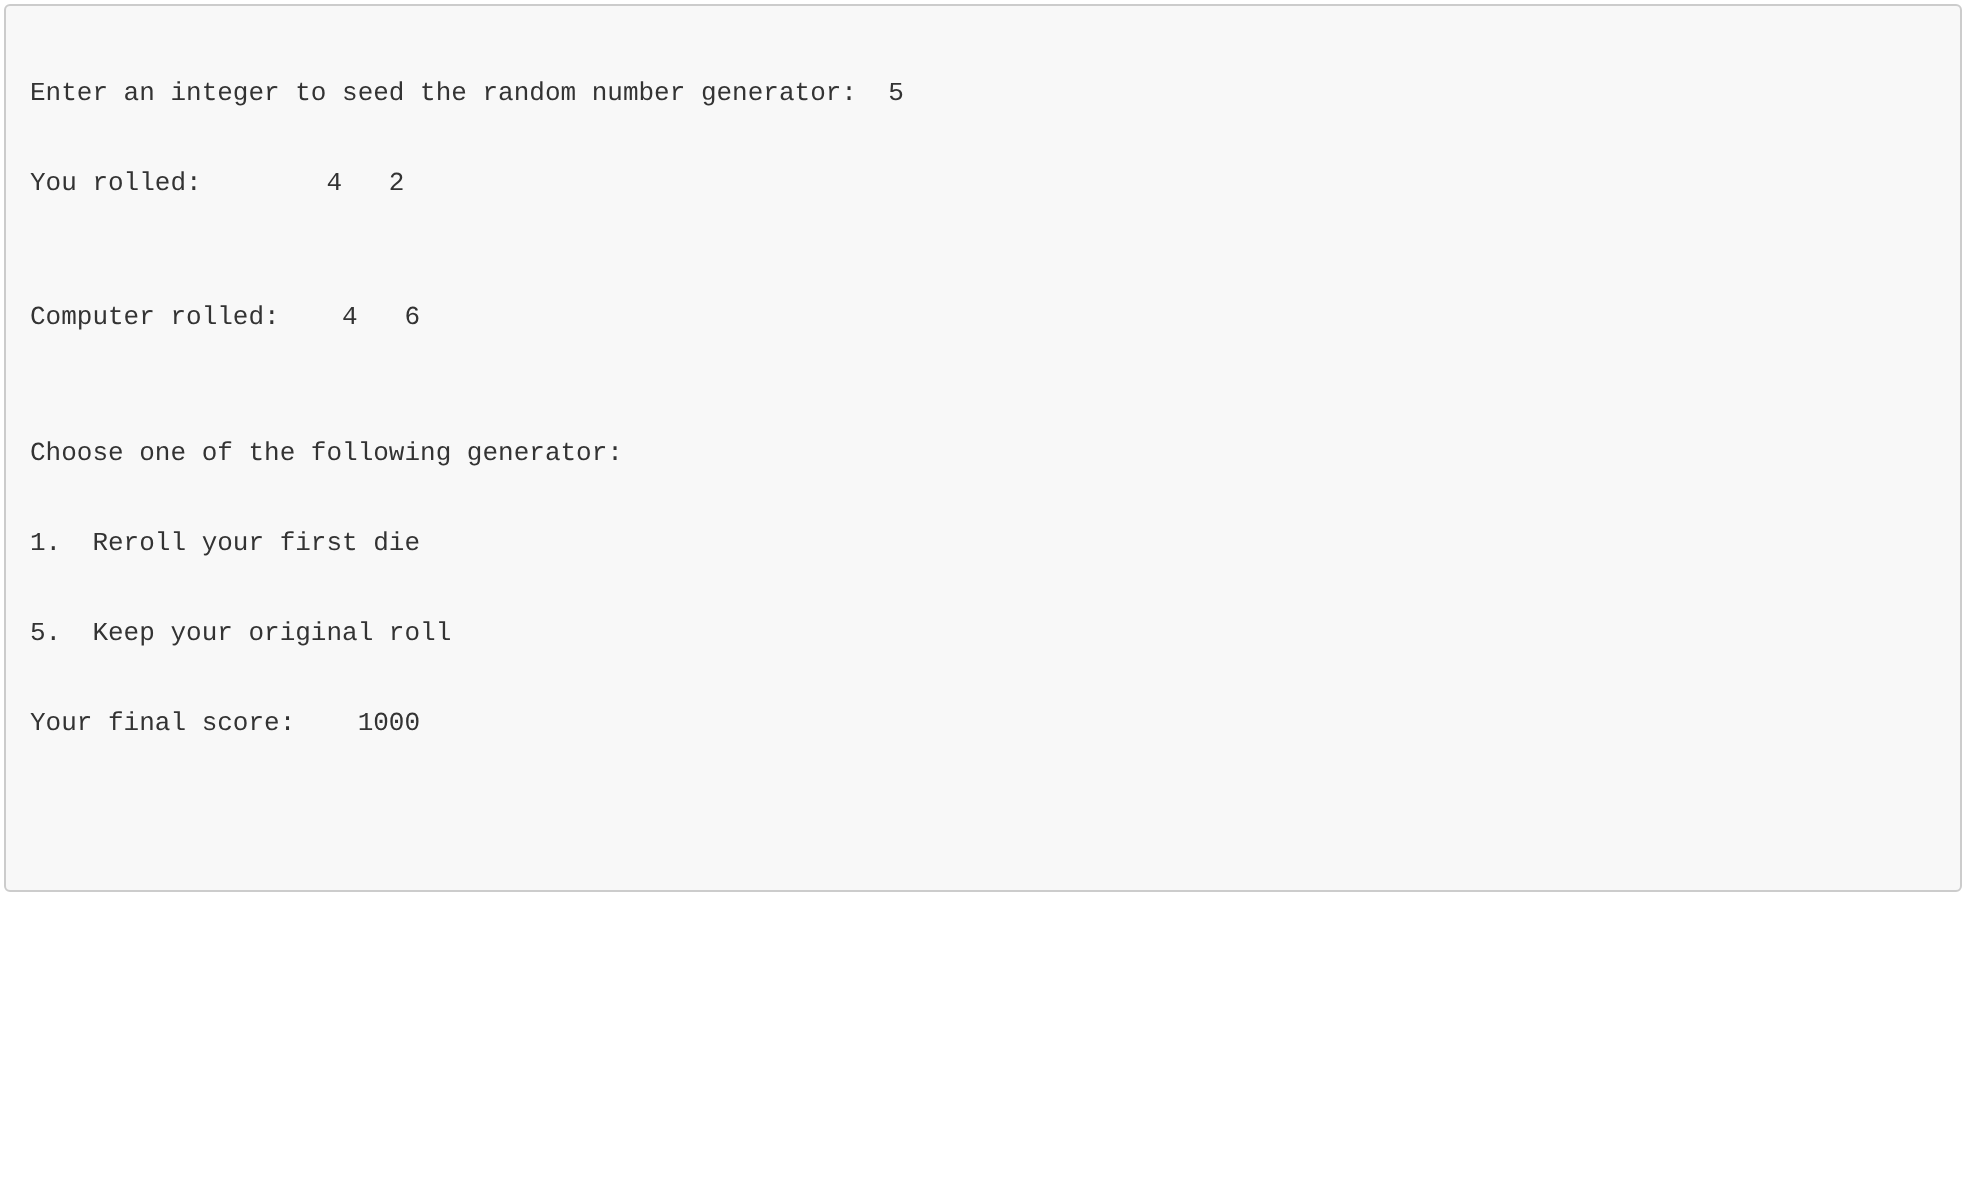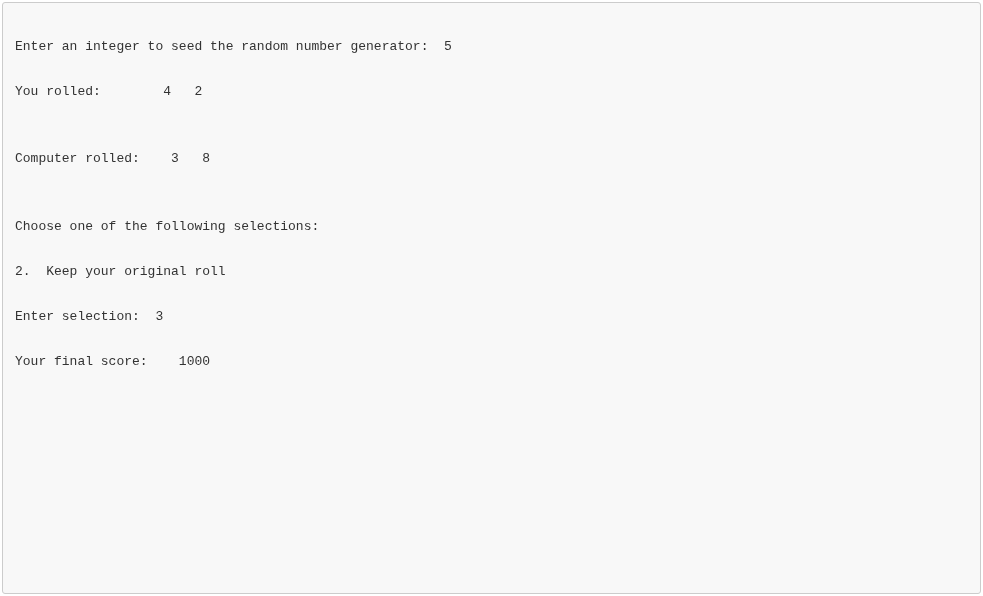--- a/index.html
+++ b/index.html
@@ -6,21 +6,21 @@
       margin: 0;
       padding: 0;
       box-sizing: border-box;
     }
     body {
       background: #ffffff;
       padding: 2px;
     }
     .terminal-box {
       width: 979px;
-      height: 592px;
+      height: 444px;
       border: 1px solid #cccccc;
       border-radius: 3px;
       background: #f8f8f8;
       padding: 10px 12px;
       font-family: "Courier New", Courier, monospace;
       font-size: 13px;
       line-height: 22.5px;
       color: #333333;
       white-space: pre;
       overflow: hidden;
@@ -30,25 +30,25 @@
       white-space: pre;
     }
   </style>
 </head>
 <body>
 
 <div class="terminal-box">
 <span class="line">Enter an integer to seed the random number generator:  5</span>
 <span class="line">You rolled:        4   2</span>
 <span class="line"></span>
-<span class="line">Computer rolled:    3   8</span>
+<span class="line">Computer rolled:    4   6</span>
 <span class="line"></span>
-<span class="line">Choose one of the following selections:</span>
-<span class="line">2.  Keep your original roll</span>
-<span class="line">Enter selection:  3</span>
+<span class="line">Choose one of the following generator:</span>
+<span class="line">1.  Reroll your first die</span>
+<span class="line">5.  Keep your original roll</span>
 <span class="line">Your final score:    1000</span>
 <span class="line"></span>
 
 
 <span class="line"></span>
 
 
 <span class="line"></span>
 
 

